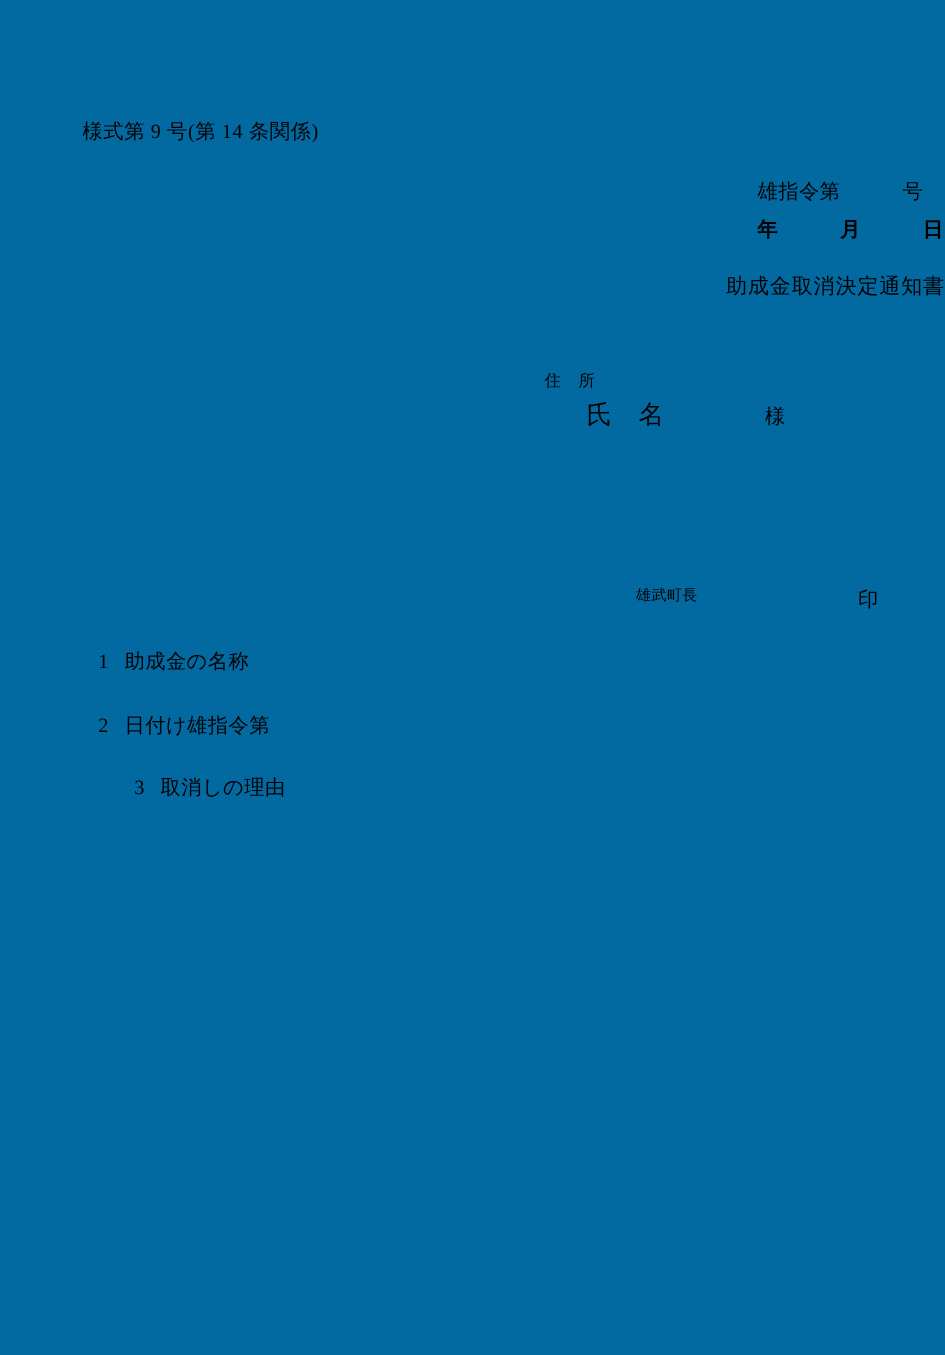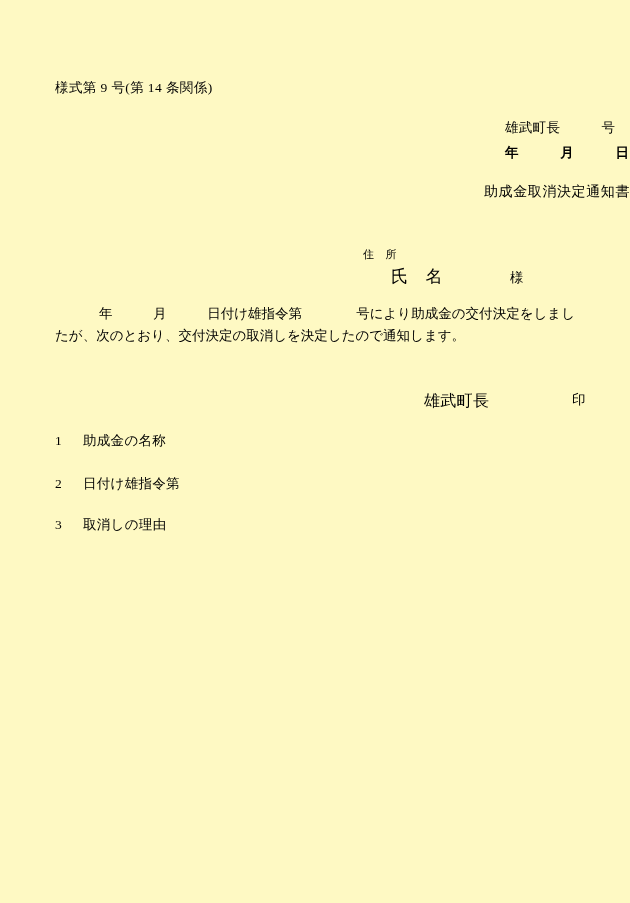--- a/index.html
+++ b/index.html
@@ -8,21 +8,21 @@
     background: #ffffff;
   }
   body {
     font-family: "Liberation Serif", "DejaVu Serif", serif;
     color: #000000;
   }
   #page {
     position: relative;
     width: 630px;
     height: 903px;
-    background: #fef9c3;
+    background: #0369a1;
     overflow: hidden;
   }
   .doc-inner {
     position: absolute;
     left: 0;
     top: 0;
     width: 630px;
     height: 903px;
   }
   .abs {
@@ -85,62 +85,62 @@
     text-align: justify;
     text-indent: 0;
   }
   .body-p .indent {
     display: inline-block;
     width: 44px;
   }
   .mayor {
     left: 424px;
     top: 393px;
-    font-size: 16px;
+    font-size: 10px;
     letter-spacing: 0.3px;
   }
   .seal {
     left: 572px;
     top: 393px;
     font-size: 13.5px;
   }
   .item {
     left: 55px;
     font-size: 13.5px;
     letter-spacing: 0.3px;
+    text-align: center;
   }
   .item .num {
     display: inline-block;
     width: 28px;
   }
   .item1 { top: 434px; }
   .item2 { top: 477px; }
-  .item3 { top: 518px; }
+  .item3 { top: 518px; margin-left: 24px; }
 </style>
 </head>
 <body>
 
 <div id="page">
   <div class="doc-inner">
 
     <div class="abs form-no">様式第 9 号(第 14 条関係)</div>
 
-    <div class="abs doc-no">雄武町長　　　号</div>
+    <div class="abs doc-no">雄指令第　　　号</div>
 
     <div class="abs doc-date">年　　　月　　　日</div>
 
     <div class="abs title">助成金取消決定通知書</div>
 
     <div class="abs addr-label">住　所</div>
 
     <div class="abs name-label">氏　名</div>
 
     <div class="abs name-suffix">様</div>
 
-    <div class="body-p"><span class="indent"></span><span>年　　　月　　　日付け雄指令第　　　　号により助成金の交付決定をしましたが、次のとおり、交付決定の取消しを決定したので通知します。</span></div>
 
     <div class="abs mayor">雄武町長</div>
 
     <div class="abs seal">印</div>
 
     <div class="abs item item1"><span class="num">1</span><span>助成金の名称</span></div>
 
     <div class="abs item item2"><span class="num">2</span><span>日付け雄指令第</span></div>
 
     <div class="abs item item3"><span class="num">3</span><span>取消しの理由</span></div>

